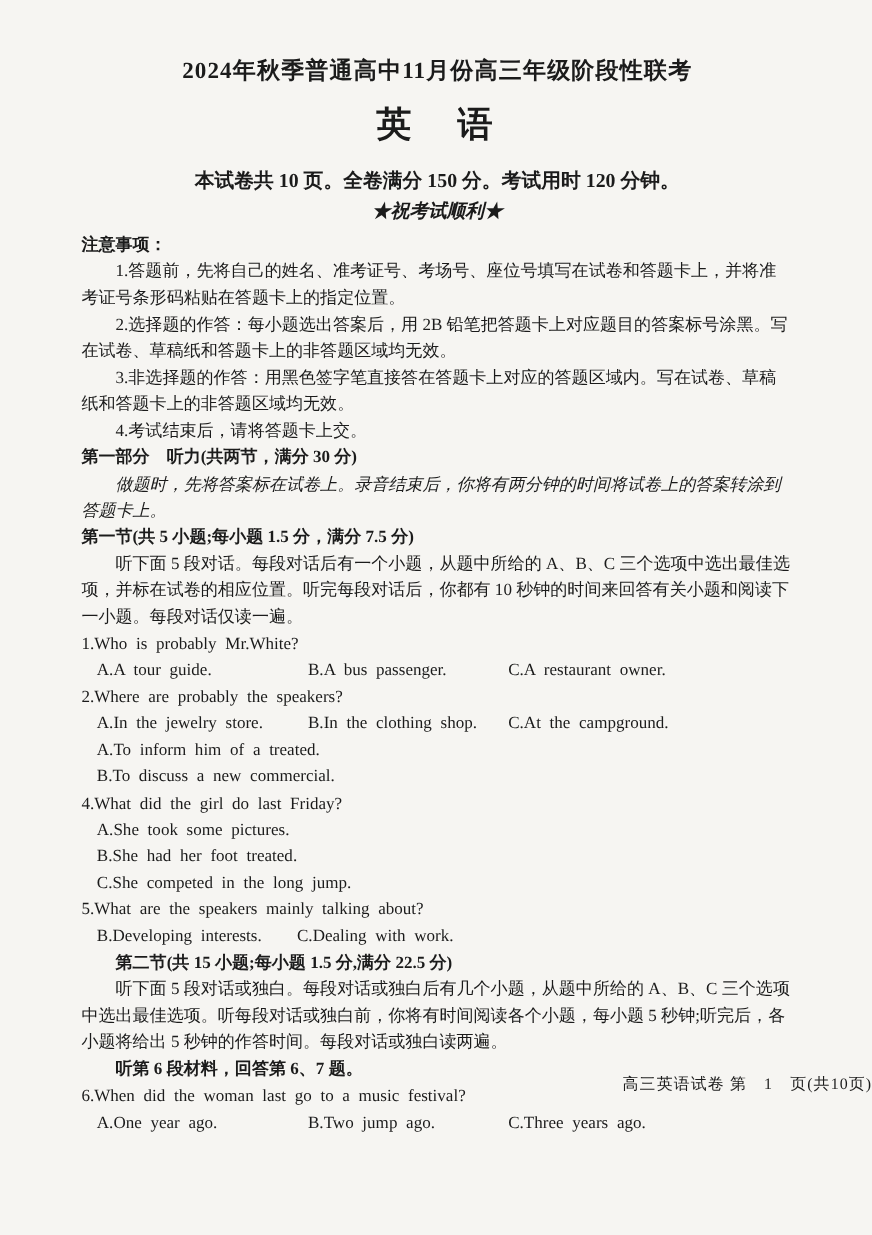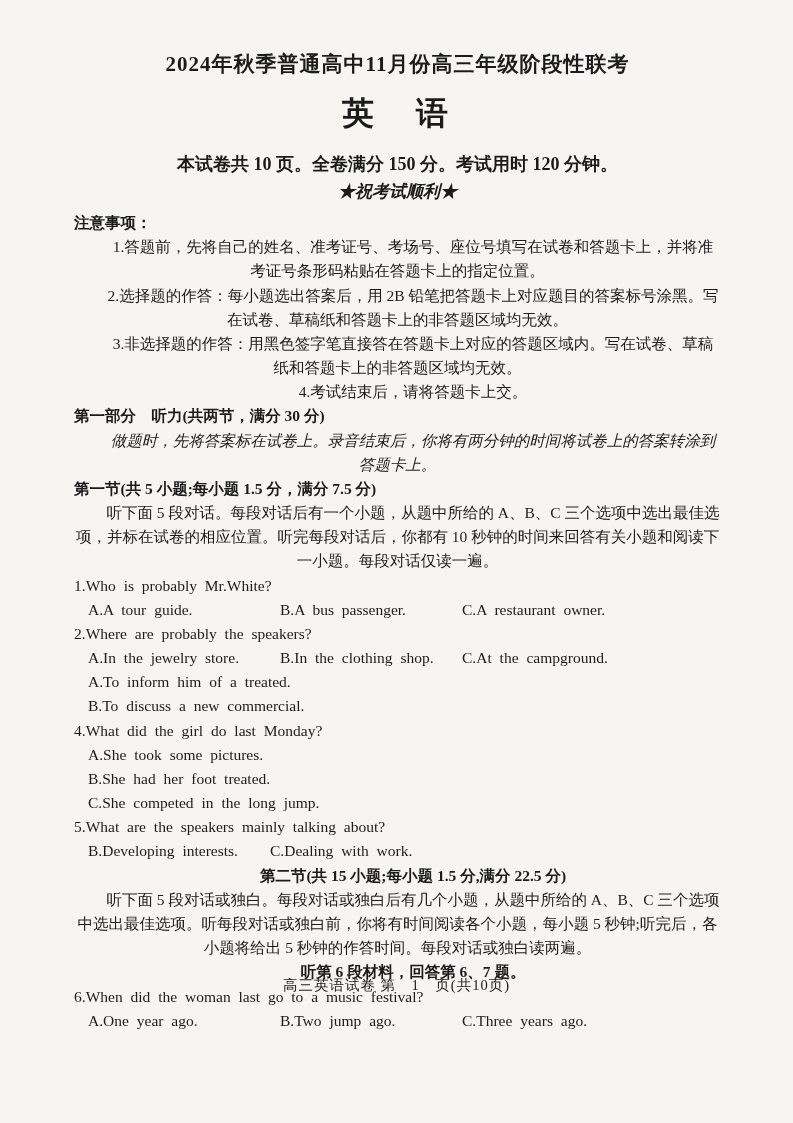--- a/index.html
+++ b/index.html
@@ -38,39 +38,39 @@
     margin: 2px 0 4px;
   }
   .wish {
     text-align: center;
     font-weight: bold;
     font-style: italic;
     font-size: 17px;
     margin: 2px 0 8px;
   }
   .body-text { font-size: 15.5px; line-height: 1.56; }
-  .indent { text-indent: 2em; text-align: center; }
+  .indent { text-indent: 2em; }
   .bold { font-weight: bold; }
   .kai { font-style: italic; }
   .en { word-spacing: 4px; }
   .question { }
   .opt-row {
     display: flex;
     padding-left: 14px;
   }
   .opt-row .o1 { width: 192px; flex: none; }
   .opt-row .o2 { width: 182px; flex: none; }
   .opt-row .o3 { flex: 1; }
   .opt-col { padding-left: 14px; }
   .footer {
     position: absolute;
     left: 0;
     right: 0;
     bottom: 128px;
-    text-align: center;
+    text-align: right;
     font-size: 14.5px;
     letter-spacing: 1px;
   }
 </style>
 </head>
 <body>
 
 <div class="page">
 
   <p class="exam-title">2024年秋季普通高中11月份高三年级阶段性联考</p>
@@ -112,21 +112,21 @@
     </div>
 
     <div class="question">
       <div class="opt-col en">
         <p>A.To inform him of a treated.</p>
         <p>B.To discuss a new commercial.</p>
       </div>
     </div>
 
     <div class="question">
-      <p class="en">4.What did the girl do last Monday?</p>
+      <p class="en">4.What did the girl do last Friday?</p>
       <div class="opt-col en">
         <p>A.She took some pictures.</p>
         <p>B.She had her foot treated.</p>
         <p>C.She competed in the long jump.</p>
       </div>
     </div>
 
     <div class="question">
       <p class="en">5.What are the speakers mainly talking about?</p>
       <div class="opt-row en">

